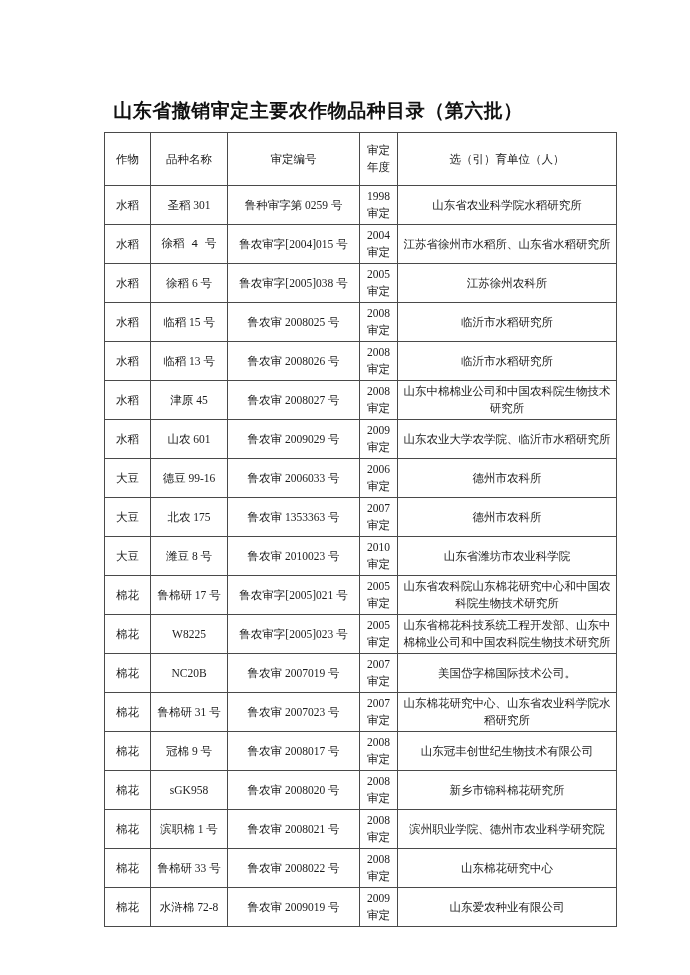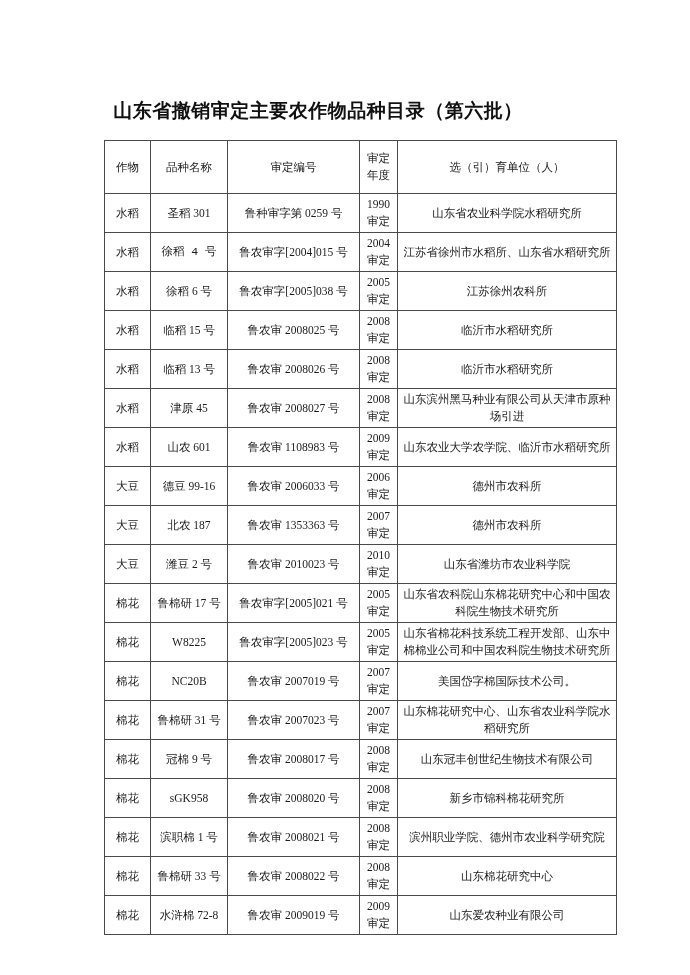--- a/index.html
+++ b/index.html
@@ -23,21 +23,21 @@
     width: 100%;
     margin: 0;
     text-align: center;
     font-size: 19px;
     font-weight: bold;
     letter-spacing: 0.5px;
     color: #111111;
   }
   table.catalog {
     position: absolute;
-    top: 140px;
+    top: 132px;
     left: 104px;
     width: 513px;
     border-collapse: collapse;
     table-layout: fixed;
     font-size: 11.5px;
     color: #1c1c1c;
   }
   table.catalog th,
   table.catalog td {
     border: 1px solid #4a4a4a;
@@ -84,21 +84,21 @@
         <th class="pre-line">审定
 年度</th>
         <th>选（引）育单位（人）</th>
       </tr>
     </thead>
     <tbody id="rows">
   <tr>
     <td>水稻</td>
     <td>圣稻 301</td>
     <td>鲁种审字第 0259 号</td>
-    <td class="pre-line">1990
+    <td class="pre-line">1998
 审定</td>
     <td>山东省农业科学院水稻研究所</td>
   </tr>
 
   <tr>
     <td>水稻</td>
     <td class="bold">徐稻 4 号</td>
     <td>鲁农审字[2004]015 号</td>
     <td class="pre-line">2004
 审定</td>
@@ -131,53 +131,53 @@
 审定</td>
     <td>临沂市水稻研究所</td>
   </tr>
 
   <tr>
     <td>水稻</td>
     <td>津原 45</td>
     <td>鲁农审 2008027 号</td>
     <td class="pre-line">2008
 审定</td>
-    <td>山东滨州黑马种业有限公司从天津市原种场引进</td>
+    <td>山东中棉棉业公司和中国农科院生物技术研究所</td>
   </tr>
 
   <tr>
     <td>水稻</td>
     <td>山农 601</td>
-    <td>鲁农审 1108983 号</td>
+    <td>鲁农审 2009029 号</td>
     <td class="pre-line">2009
 审定</td>
     <td>山东农业大学农学院、临沂市水稻研究所</td>
   </tr>
 
   <tr>
     <td>大豆</td>
     <td>德豆 99-16</td>
     <td>鲁农审 2006033 号</td>
     <td class="pre-line">2006
 审定</td>
     <td>德州市农科所</td>
   </tr>
 
   <tr>
     <td>大豆</td>
-    <td>北农 187</td>
+    <td>北农 175</td>
     <td>鲁农审 1353363 号</td>
     <td class="pre-line">2007
 审定</td>
     <td>德州市农科所</td>
   </tr>
 
   <tr>
     <td>大豆</td>
-    <td>潍豆 2 号</td>
+    <td>潍豆 8 号</td>
     <td>鲁农审 2010023 号</td>
     <td class="pre-line">2010
 审定</td>
     <td>山东省潍坊市农业科学院</td>
   </tr>
 
   <tr>
     <td>棉花</td>
     <td>鲁棉研 17 号</td>
     <td>鲁农审字[2005]021 号</td>

